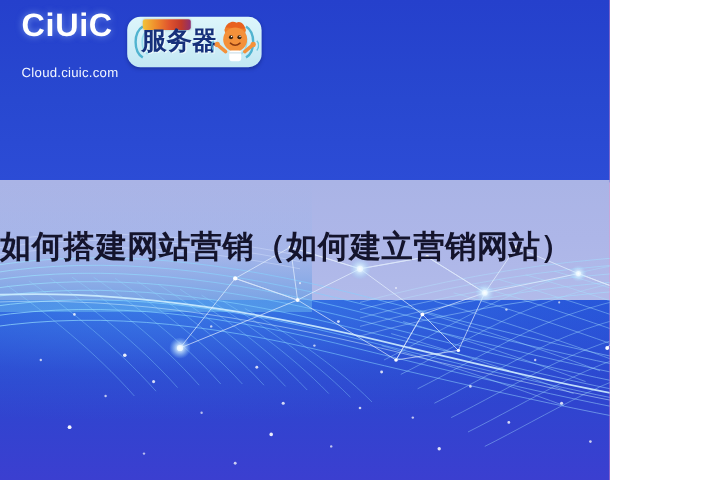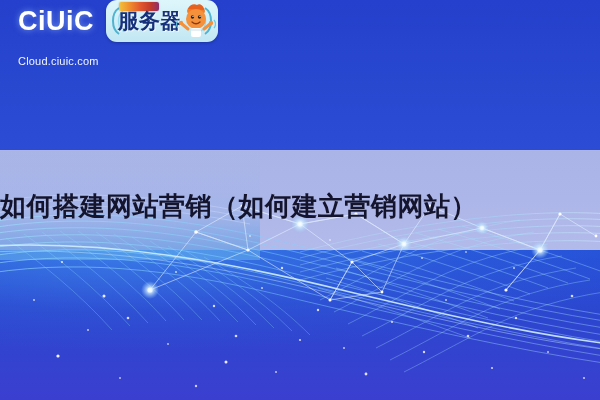--- a/index.html
+++ b/index.html
@@ -2,21 +2,21 @@
 <html><head>
 <meta charset="utf-8">
 <style>
   html, body {
     margin: 0;
     padding: 0;
     background: #ffffff;
   }
   #banner {
     position: relative;
-    width: 600px;
+    width: 508px;
     height: 400px;
     overflow: hidden;
     font-family: "Liberation Sans", "DejaVu Sans", sans-serif;
     background: #ec4899;
   }
 
   
   .band-top {
     position: absolute;
     left: 0; top: 0;
@@ -75,21 +75,21 @@
     font-size: 11px;
     color: #f2f6ff;
     letter-spacing: 0.2px;
     line-height: 14px;
     margin-top: 18px;
   }
 
   
   .badge {
     position: absolute;
-    left: 106px; top: 0;
+    left: 106px; top: 14px;
     width: 112px; height: 42px;
     border-radius: 11px;
     background: linear-gradient(180deg, #ddf6fb 0%, #cfeef7 55%, #c2e7f3 100%);
     box-shadow: 0 1px 3px rgba(10,20,80,0.35);
     overflow: hidden;
   }
   .badge-brackets {
     position: absolute;
     left: 3px; top: 5px;
     width: 106px; height: 32px;

